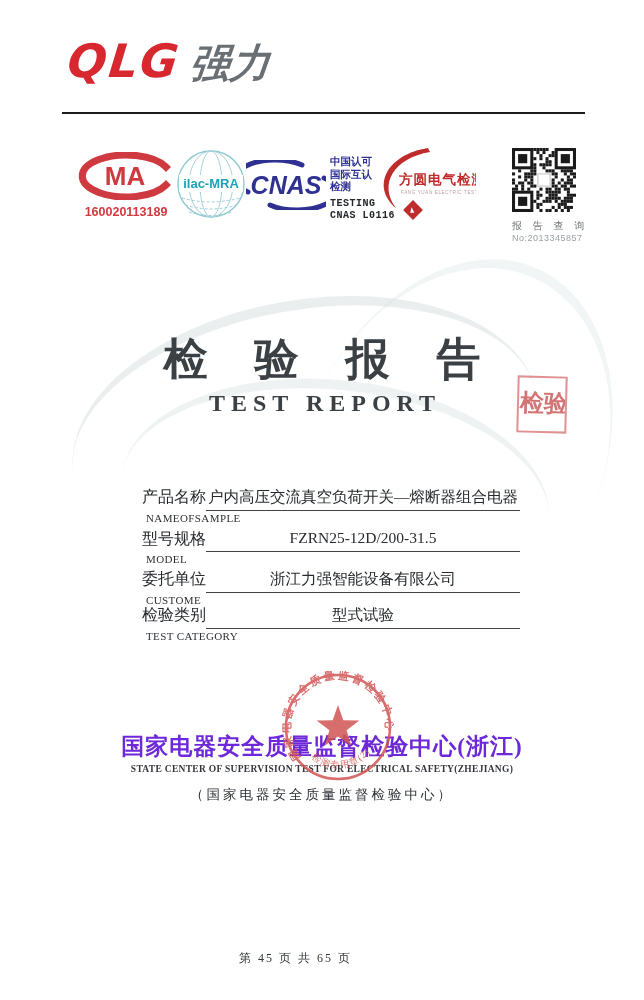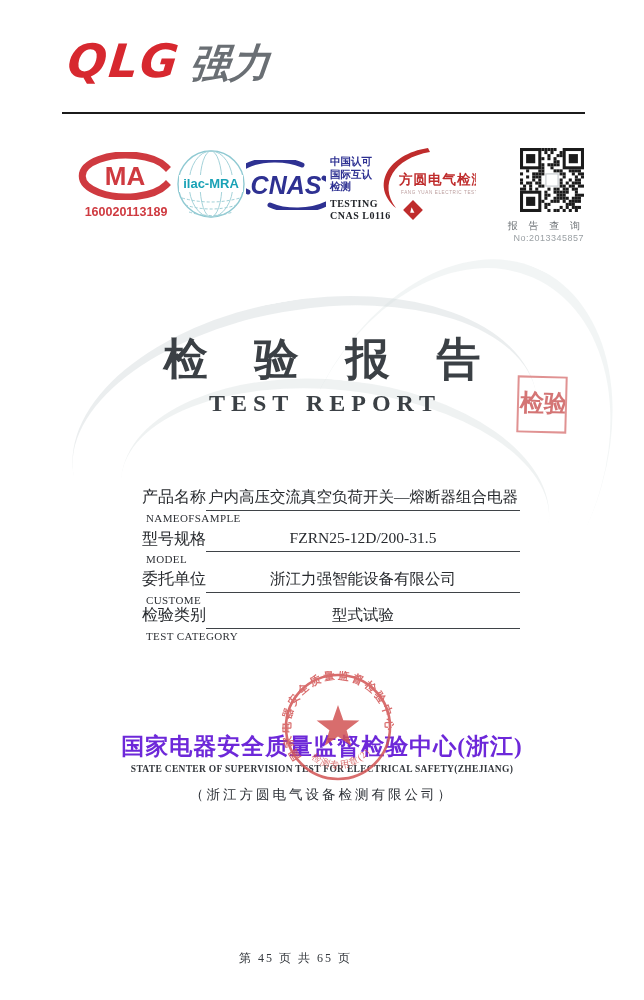--- a/index.html
+++ b/index.html
@@ -14,25 +14,25 @@
   .brand .qlg{font-size:46px; letter-spacing:2px; color:#d7282f; transform:skewX(-6deg);}
   .brand .cn {font-size:40px; color:#6a6f74; transform:skewX(-6deg);}
   .top-rule{position:absolute; left:62px; top:112px; width:523px; height:2px; background:#1b1b1b;}
 
   
   .mark{position:absolute;}
   .cma{left:76px; top:152px; width:100px; text-align:center;}
   .cma-num{margin-top:1px; font-family:"Liberation Sans",sans-serif; font-weight:bold; font-size:12.5px; color:#cf3a40;}
   .ilac{left:176px; top:146px;}
   .cnas{left:246px; top:160px;}
-  .cnas-side{position:absolute; left:330px; top:156px; font-family:Liberation Serif, serif; color:#2e3192;
+  .cnas-side{position:absolute; left:330px; top:156px; font-family:Liberation Mono, monospace; color:#2e3192;
              font-size:10.5px; font-weight:bold; line-height:12.5px;}
   .cnas-code{margin-top:4px; color:#23262b; font-size:10px; line-height:12px; letter-spacing:.5px;}
   .fy{left:366px; top:146px;}
-  .qr{left:492px; top:148px; width:92px; text-align:right;}
+  .qr{left:512px; top:148px; width:92px; text-align:left;}
   .qr-caption{margin-top:3px; font-size:10px; letter-spacing:4px; color:#6f7478; font-family:"Liberation Sans",sans-serif;}
   .qr-num{font-size:9px; color:#9aa0a4; font-family:"Liberation Sans",sans-serif; letter-spacing:.5px;}
 
   
   .wm{position:absolute; border:none; border-top:10px solid rgba(210,218,219,.45); border-radius:50%;}
   .wm1{left:70px;  top:300px; width:470px; height:260px; transform:rotate(-10deg);}
   .wm2{left:120px; top:380px; width:430px; height:230px; transform:rotate(6deg); border-top-color:rgba(214,221,222,.38);}
   .wm3{left:300px; top:250px; width:300px; height:420px; transform:rotate(24deg); border-top-color:rgba(216,223,224,.32);}
 
   
@@ -315,21 +315,21 @@
   <div class="field f4">
     <div class="row">
       <span class="lbl">检验类别</span>
       <span class="val">型式试验</span>
     </div>
     <span class="sub">TEST CATEGORY</span>
   </div>
 
   <div class="org-cn">国家电器安全质量监督检验中心(浙江)</div>
   <div class="org-en">STATE CENTER OF SUPERVISION TEST FOR ELECTRICAL SAFETY(ZHEJIANG)</div>
-  <div class="org-sub">（浙江方圆电气设备检测有限公司）</div>
+  <div class="org-sub">（国家电器安全质量监督检验中心）</div>
 
   <svg class="seal" width="112" height="112" viewBox="0 0 112 112">
     <defs>
       <path id="ringPath" d="M 56,104 A 48,48 0 1 1 56.01,104"></path>
       <path id="botPath" d="M 22,78 A 40,40 0 0 0 90,78"></path>
     </defs>
     <circle cx="56" cy="56" r="52" fill="none" stroke="#d25454" stroke-width="2.6"></circle>
     <polygon fill="#d25454" points="56,34 61.3,49.2 77.4,49.5 64.6,59.3 69.3,74.8 56,65.5 42.7,74.8 47.4,59.3 34.6,49.5 50.7,49.2"></polygon>
     <text font-size="11" fill="#d25454" font-weight="bold" letter-spacing="2.5">
       <textPath href="#ringPath" startOffset="14%">国家电器安全质量监督检验中心</textPath>

